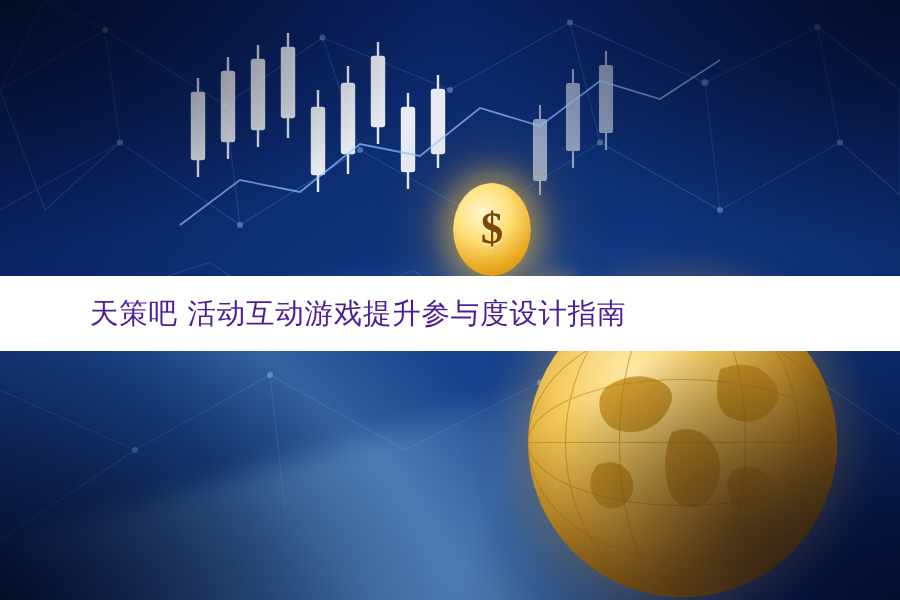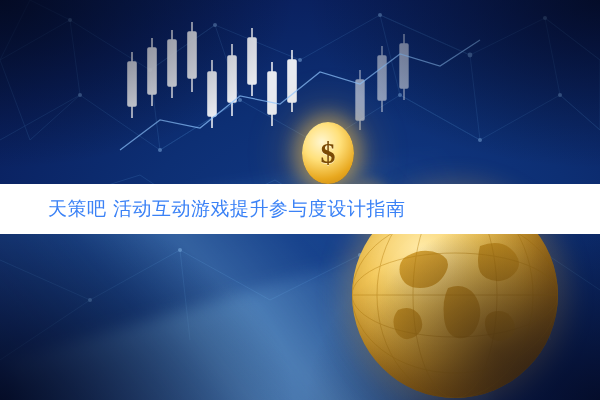--- a/index.html
+++ b/index.html
@@ -125,24 +125,24 @@
     position: absolute;
     left: 0;
     top: 184px;
     width: 600px;
     height: 50px;
     background: #ffffff;
     display: flex;
     align-items: center;
   }
   .title-text {
-    color: #3b82f6;
+    color: #4c1d95;
     font-size: 19px;
     letter-spacing: 0.5px;
-    padding-left: 48px;
+    padding-left: 60px;
     white-space: nowrap;
     font-family: "DejaVu Sans", "Liberation Sans", sans-serif;
   }
 </style>
 </head>
 <body>
 
 <div id="stage">
 
   <svg class="net" width="600" height="400" viewBox="0 0 600 400" preserveAspectRatio="none">

